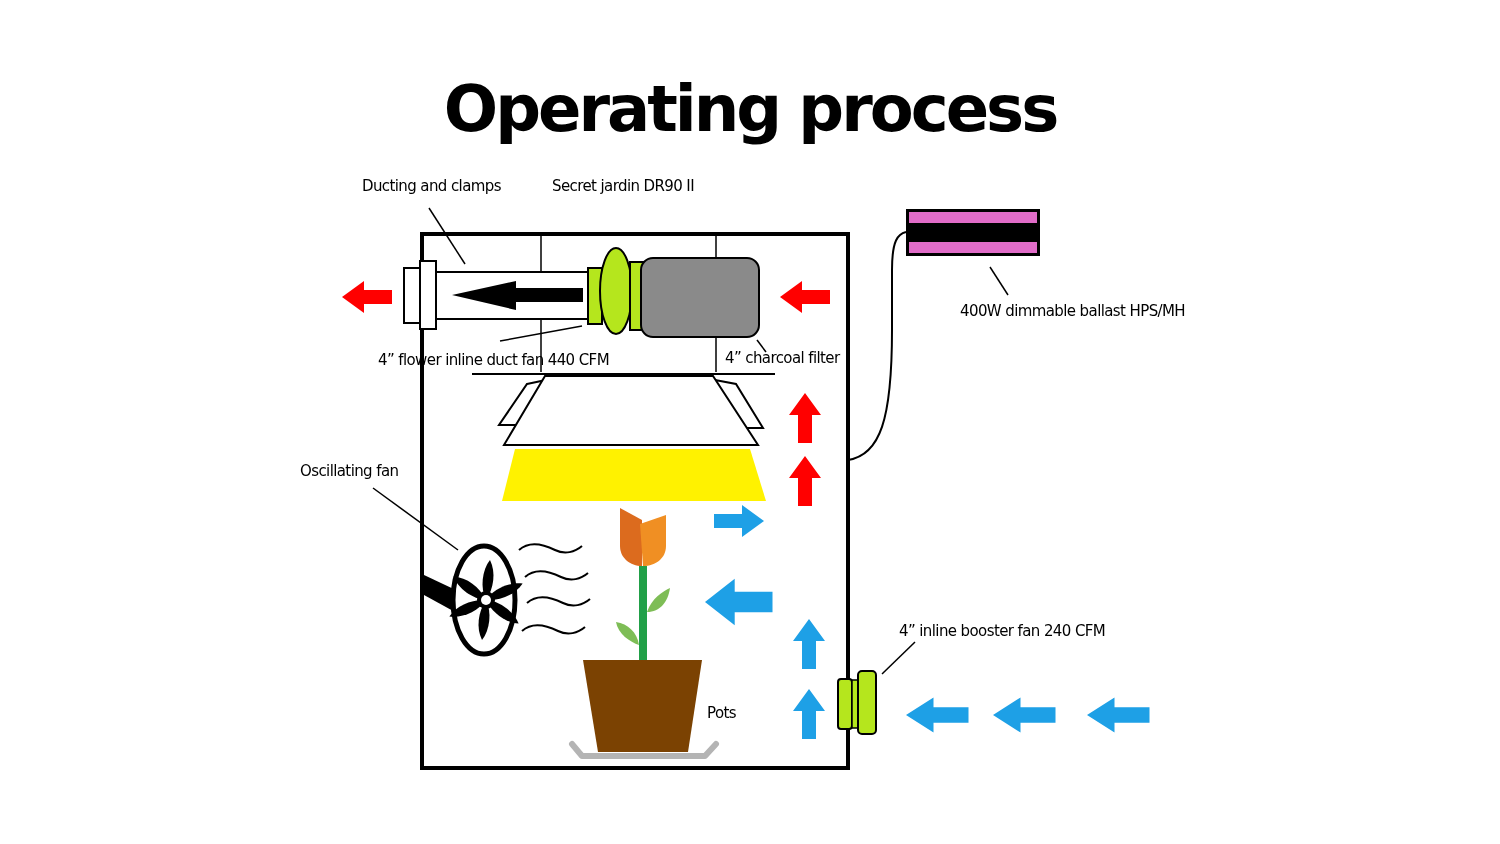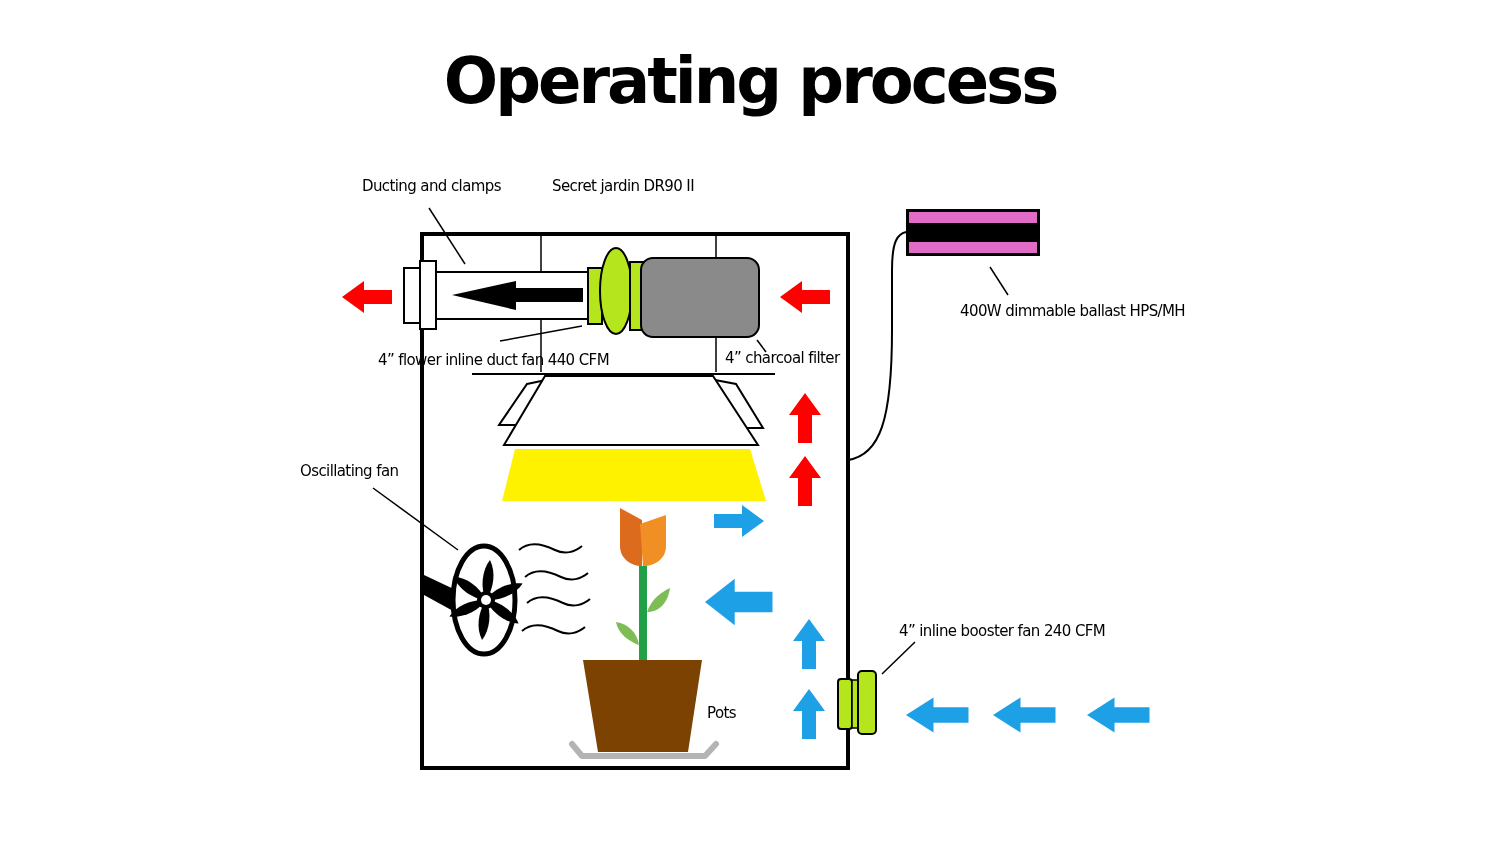--- a/index.html
+++ b/index.html
@@ -1,18 +1,18 @@
 <!DOCTYPE html>
 <html><head>
 <meta charset="utf-8">
 <style>
   html, body { margin: 0; padding: 0; background: #ffffff; }
   body { width: 1500px; height: 844px; position: relative; overflow: hidden; font-family: "DejaVu Sans", sans-serif; }
   #title {
-    position: absolute; left: 0; top: 44px; width: 1500px; text-align: center;
+    position: absolute; left: 0; top: 72px; width: 1500px; text-align: center;
     font-family: "DejaVu Sans", sans-serif; font-weight: bold; font-size: 64px; letter-spacing: -3px; color: #000;
   }
   svg#diagram { position: absolute; left: 0; top: 0; }
   .lbl { font-family: "DejaVu Sans", sans-serif; font-size: 15px; fill: #000; letter-spacing: -0.6px; }
 </style>
 </head>
 <body>
 
 <div id="title">Operating process</div>
 

